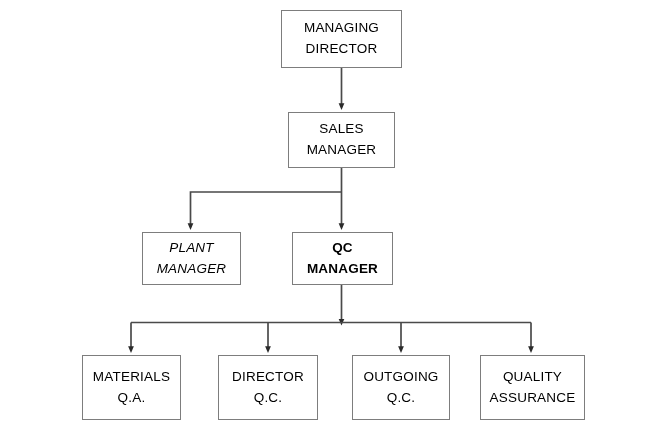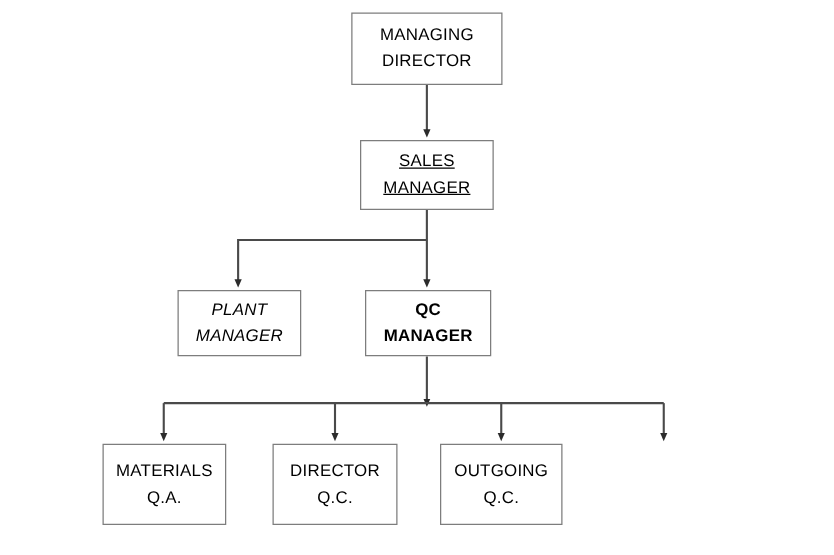--- a/index.html
+++ b/index.html
@@ -43,21 +43,21 @@
     text-align: center;
     white-space: nowrap;
     z-index: 2;
   }
   .org-node .node-line {
     display: block;
   }
   
   #node-managing-director { left: 281px; top: 10px; width: 121px; height: 58px; }
   
-  #node-sales-manager { left: 288px; top: 112px; width: 107px; height: 56px; text-decoration: underline; }
+  #node-sales-manager { left: 288px; top: 112px; width: 107px; height: 56px; }
   
   #node-plant-manager { left: 142px; top: 232px; width: 99px;  height: 53px; font-style: italic; }
   #node-qc-manager    { left: 292px; top: 232px; width: 101px; height: 53px; font-weight: bold; }
   
   #node-materials-qa       { left: 82px;  top: 355px; width: 99px;  height: 65px; }
   #node-inprocess-qc       { left: 218px; top: 355px; width: 100px; height: 65px; }
   #node-outgoing-qc        { left: 352px; top: 355px; width: 98px;  height: 65px; }
   #node-quality-assurance  { left: 480px; top: 355px; width: 105px; height: 65px; }
 </style>
 </head>
@@ -120,14 +120,18 @@
   <div class="org-node" id="node-inprocess-qc">
     <span class="node-line">DIRECTOR</span>
     <span class="node-line">Q.C.</span>
   </div>
 
   <div class="org-node" id="node-outgoing-qc">
     <span class="node-line">OUTGOING</span>
     <span class="node-line">Q.C.</span>
   </div>
 
+  <div class="org-node" id="node-quality-assurance">
+    <span class="node-line">QUALITY</span>
+    <span class="node-line">ASSURANCE</span>
+  </div>
 
 </div>
 
 </body></html>

